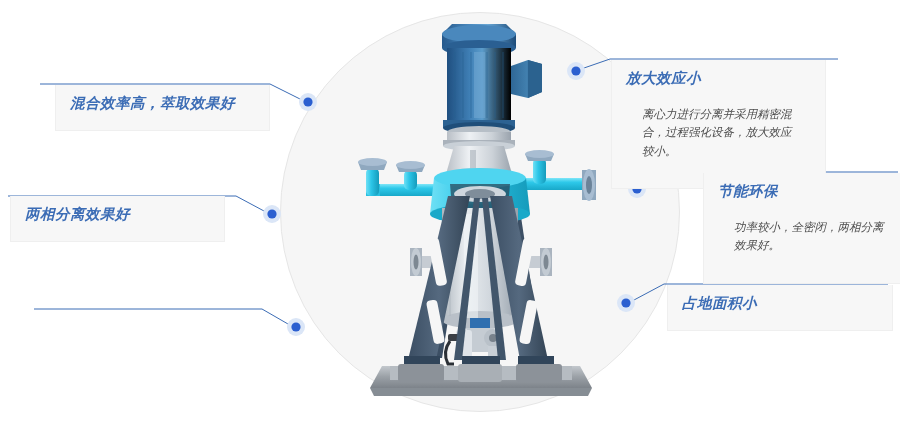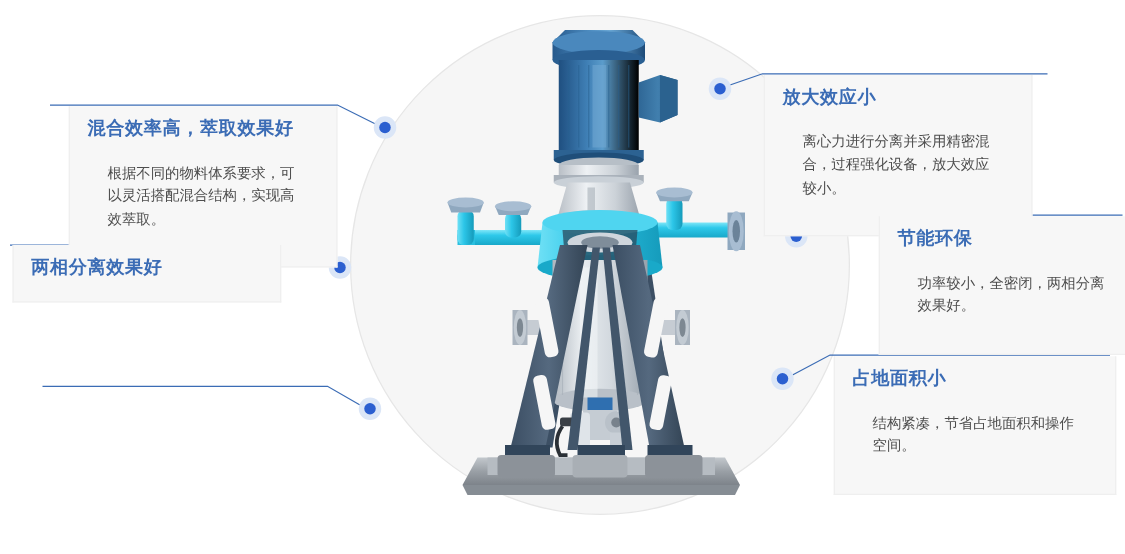--- a/index.html
+++ b/index.html
@@ -42,20 +42,21 @@
   }
 
   
   .callout {
     position: absolute;
     background: #f7f7f7;
     border: 1px solid #efefef;
     border-top: none;
     box-sizing: border-box;
     padding: 9px 14px 12px 14px;
+    font-style: italic;
   }
   .callout .title {
     color: #3b6cb5;
     font-size: 14.5px;
     font-weight: bold;
     letter-spacing: 0.5px;
     line-height: 1.35;
     margin: 0 0 4px 0;
     white-space: nowrap;
   }
@@ -324,36 +325,34 @@
       <rect x="60" y="358" width="182" height="14" fill="#b6bcc2"></rect>
       <path d="M40 380 L262 380 L258 388 L44 388 Z" fill="#868d94"></path>
       <rect x="68" y="356" width="46" height="18" rx="3" fill="#8c9299"></rect>
       <rect x="186" y="356" width="46" height="18" rx="3" fill="#8c9299"></rect>
       <rect x="128" y="356" width="44" height="18" rx="3" fill="#a9afb5"></rect>
     </g>
   </svg>
 
   <div class="callout" id="callout-0">
     <p class="title">混合效率高，萃取效果好</p>
-    <p class="desc">根据不同的物料体系要求，可以灵活搭配混合结构，实现高效萃取。</p>
   </div>
 
   <div class="callout" id="callout-1">
     <p class="title">两相分离效果好</p>
   </div>
 
 
   <div class="callout" id="callout-3">
     <p class="title">放大效应小</p>
     <p class="desc">离心力进行分离并采用精密混合，过程强化设备，放大效应较小。</p>
   </div>
 
   <div class="callout" id="callout-4">
     <p class="title">节能环保</p>
     <p class="desc">功率较小，全密闭，两相分离效果好。</p>
   </div>
 
   <div class="callout" id="callout-5">
     <p class="title">占地面积小</p>
-    <p class="desc">结构紧凑，节省占地面积和操作空间。</p>
   </div>
 
 </div>
 
 </body></html>

